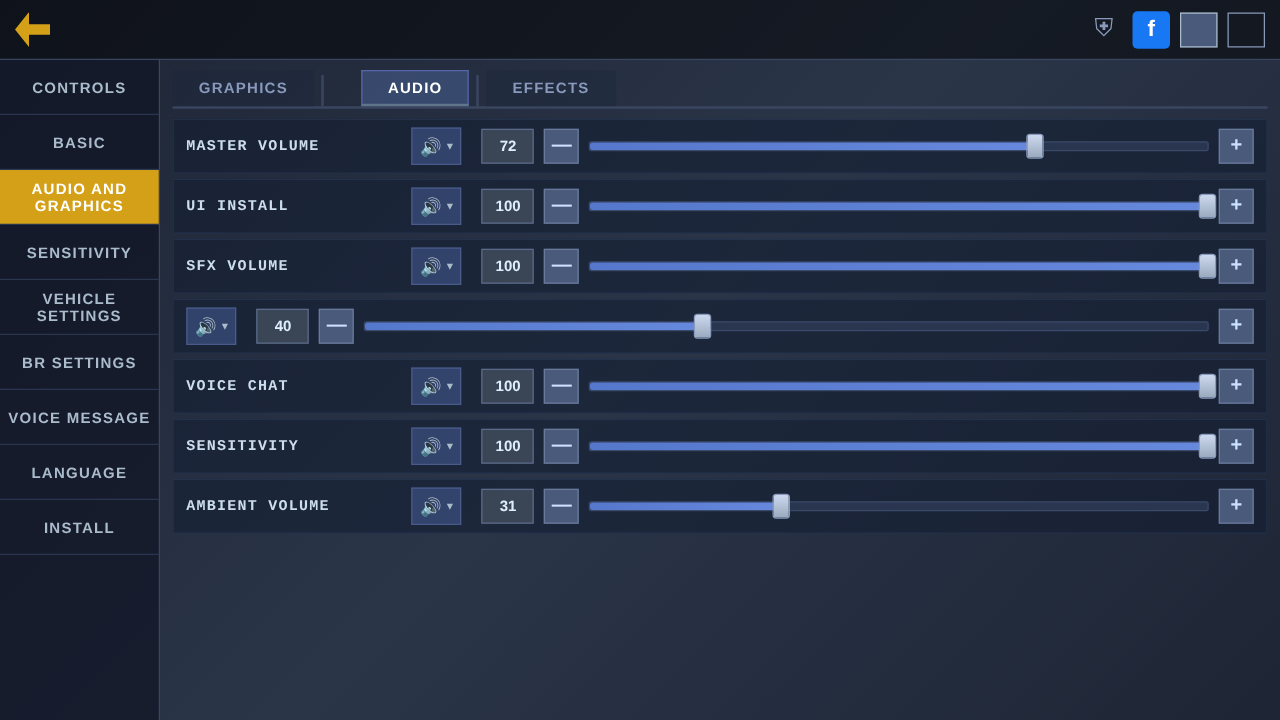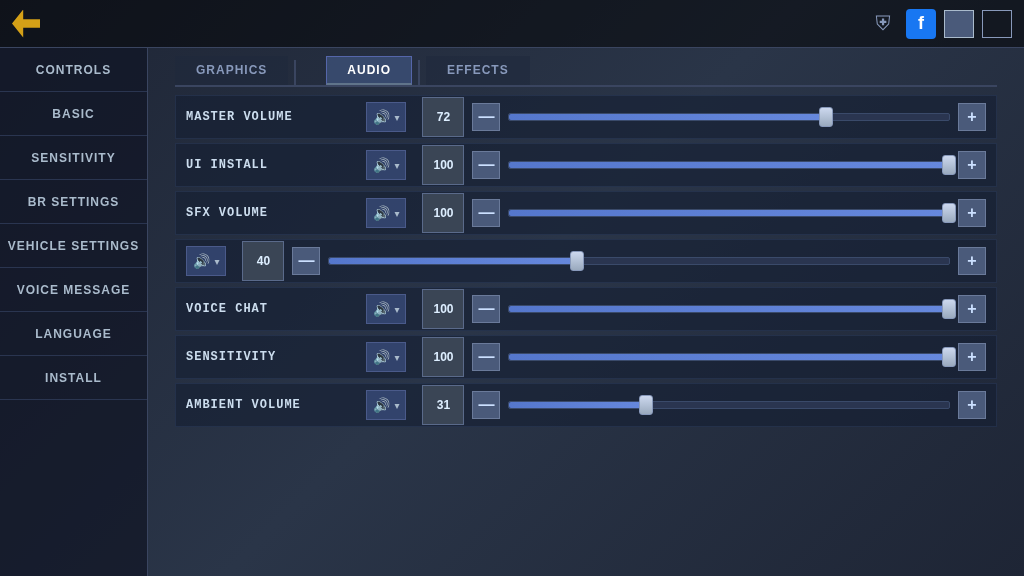--- a/index.html
+++ b/index.html
@@ -88,21 +88,21 @@
 
     
     .main {
       display: flex;
       flex: 1;
       overflow: hidden;
     }
 
     
     .sidebar {
-      width: 148px;
+      width: 128px;
       background: rgba(15,20,35,0.7);
       display: flex;
       flex-direction: column;
       border-right: 1px solid #3a4560;
     }
     .sidebar-item {
       height: 44px;
       display: flex;
       align-items: center;
       justify-content: center;
@@ -117,21 +117,21 @@
     .sidebar-item.active {
       background: #d4a017;
       color: #ffffff;
     }
 
     
     .content {
       flex: 1;
       display: flex;
       flex-direction: column;
-      padding: 8px 27px;
+      padding: 8px 10px;
     }
 
     
     .tabs {
       display: flex;
       gap: 2px;
       margin-bottom: 8px;
       border-bottom: 2px solid #3a4560;
       padding-bottom: 0;
     }
@@ -202,21 +202,21 @@
       font-size: 14px;
     }
     .dropdown-arrow {
       color: #aabbcc;
       font-size: 10px;
     }
 
     
     .value-display {
       width: 42px;
-      height: 40px;
+      height: 28px;
       background: #3a4555;
       border: 1px solid #5a6a8a;
       display: flex;
       align-items: center;
       justify-content: center;
       color: #ddeeff;
       font-size: 12px;
       font-weight: bold;
       margin-right: 8px;
       flex-shrink: 0;
@@ -282,23 +282,24 @@
       <button class="header-btn"></button>
     </div>
   </div>
 
   <div class="main">
 
     <div class="sidebar">
 
     <div class="sidebar-item">CONTROLS</div>
         <div class="sidebar-item">BASIC</div>
+        <div class="sidebar-item active">AUDIO AND GRAPHICS</div>
         <div class="sidebar-item">SENSITIVITY</div>
+        <div class="sidebar-item">VEHICLE SETTINGS</div>
         <div class="sidebar-item">BR SETTINGS</div>
-        <div class="sidebar-item">VEHICLE SETTINGS</div>
         <div class="sidebar-item">VOICE MESSAGE</div>
         <div class="sidebar-item">LANGUAGE</div>
         <div class="sidebar-item">INSTALL</div>
       </div>
 
     <div class="content">
 
       <div class="tabs">
 
       <div class="tab">GRAPHICS</div>

